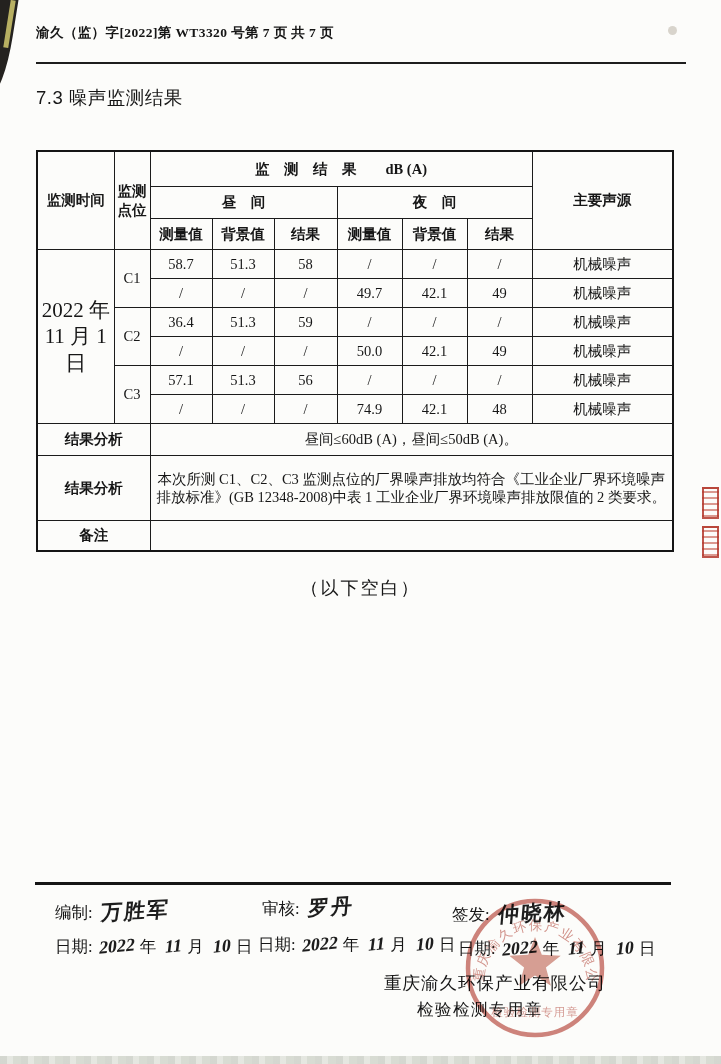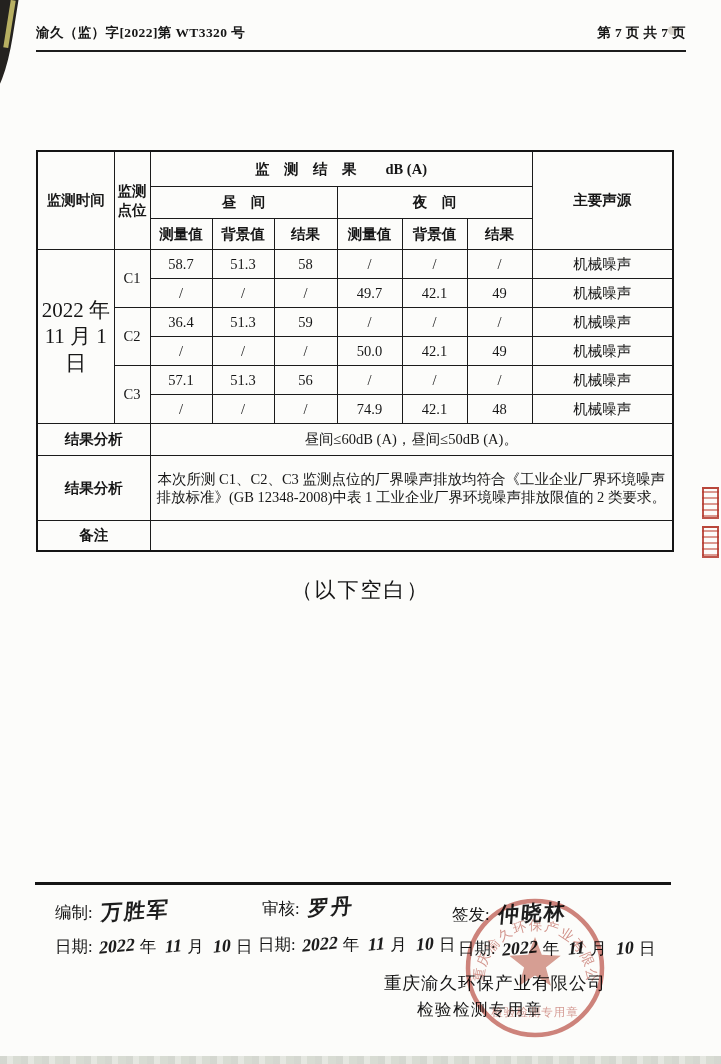--- a/index.html
+++ b/index.html
@@ -12,22 +12,22 @@
   .corner-artifact{position:absolute;left:-12px;top:-16px;width:24px;height:112px;
     background:#24221f;transform:rotate(9deg);border-radius:0 0 55% 25%;}
   .corner-tint{position:absolute;left:7px;top:0;width:5px;height:48px;
     background:#ddd473;transform:rotate(9deg);opacity:.8;}
   .bottom-strip{position:absolute;left:0;right:0;bottom:0;height:8px;opacity:.75;
     background:repeating-linear-gradient(90deg,#c7cbc2 0 7px,#dde0d8 7px 13px,#ccd1c6 13px 21px);}
   .smudge{position:absolute;left:668px;top:26px;width:9px;height:9px;border-radius:50%;
     background:#d8d4cc;}
   
   .page-header{position:absolute;left:36px;top:24px;width:650px;display:flex;
-    justify-content:space-between;align-items:flex-end;
-    border-bottom:2.4px solid #1d1d1d;padding-bottom:8px;
+    align-items:flex-end;
+    border-bottom:2.4px solid #1d1d1d;padding-bottom:20px;
     font-size:13.5px;font-weight:bold;letter-spacing:.4px;}
   
   .section-title{position:absolute;left:36px;top:85px;font-size:18.5px;font-weight:500;
     font-family:"Liberation Sans","DejaVu Sans",sans-serif;letter-spacing:.5px;}
   .table-title{position:absolute;left:0;top:114px;width:721px;text-align:center;
     font-size:15px;font-weight:bold;letter-spacing:1px;}
   
   table.report{position:absolute;left:36px;top:150px;width:636px;
     border-collapse:collapse;table-layout:fixed;}
   table.report td{border:1.6px solid #1b1b1b;text-align:center;vertical-align:middle;
@@ -38,21 +38,21 @@
   tr.h2 td{height:31px;}
   tr.h3 td{height:30px;}
   tr.d td{height:28px;}
   tr.lim td{height:31px;}
   tr.ana td{height:64px;}
   tr.rem td{height:29px;}
   td.left{text-align:left;padding:3px 8px;line-height:1.5;font-size:14.5px;margin-left:28px;}
   td.src{font-size:14.5px;}
   
   .blank-note{position:absolute;left:0;top:576px;width:721px;text-align:center;
-    font-size:21px;letter-spacing:2px;}
+    font-size:18px;letter-spacing:2px;}
   
   .footer-rule{position:absolute;left:35px;top:882px;width:636px;height:3px;background:#151515;}
   .sig-row{position:absolute;top:897px;left:0;width:721px;font-size:16.5px;}
   .date-row{position:absolute;top:936px;left:0;width:721px;font-size:16.5px;}
   .sig-make{position:absolute;left:55px;top:0;}
   .sig-check{position:absolute;left:262px;top:-4px;}
   .sig-issue{position:absolute;left:452px;top:2px;}
   .date-make{position:absolute;left:55px;top:0;}
   .date-check{position:absolute;left:258px;top:-2px;}
   .date-issue{position:absolute;left:458px;top:2px;}
@@ -79,20 +79,21 @@
 
   <div class="corner-artifact"></div>
   <div class="corner-tint"></div>
   <div class="smudge"></div>
 
   <div class="page-header">
     <span>渝久（监）字[2022]第 WT3320 号</span>
     <span>第 7 页  共 7 页</span>
   </div>
 
+  <div class="section-title">7.3 噪声监测结果</div>
 
 
   <table class="report">
     <colgroup>
       <col style="width:77px">
         <col style="width:36px">
         <col style="width:62px">
       <col style="width:62px">
         <col style="width:63px">
         <col style="width:65px">

